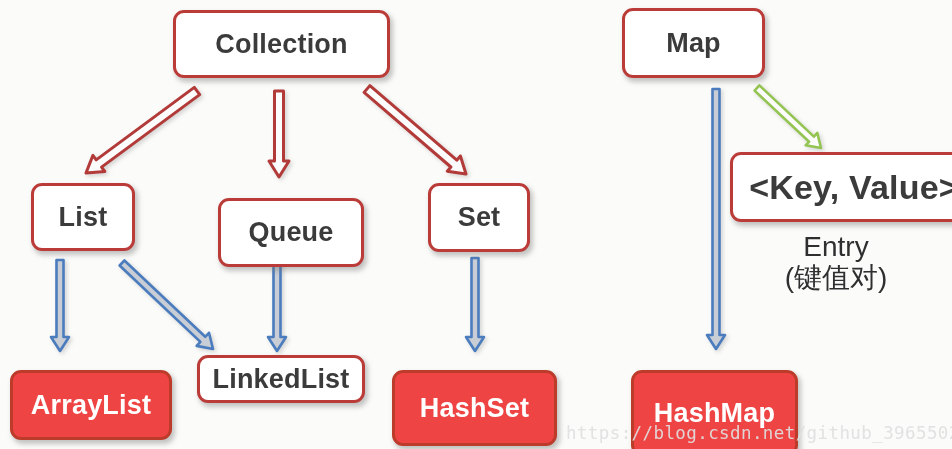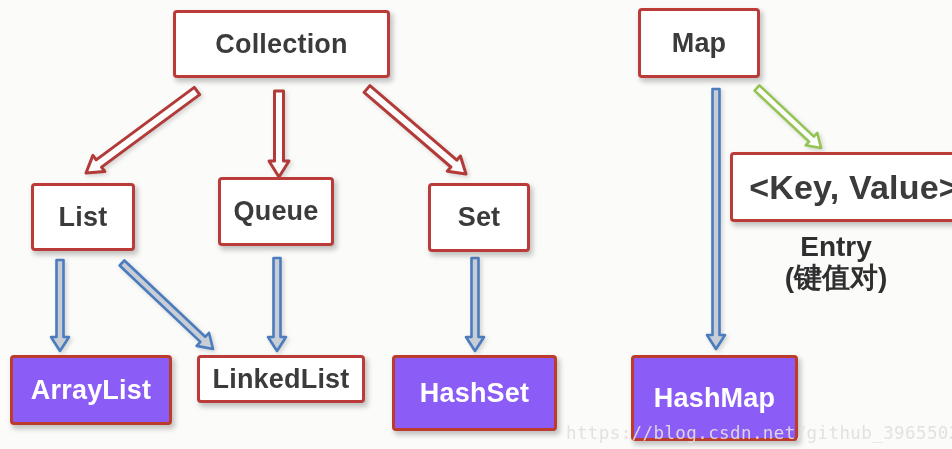--- a/index.html
+++ b/index.html
@@ -8,30 +8,30 @@
     background:#fbfbfa;
     font-family:"Liberation Sans",sans-serif;
   }
   .arrows{
     position:absolute;left:0;top:0;width:952px;height:449px;
     pointer-events:none;
     filter:drop-shadow(2px 2.5px 2px rgba(120,120,120,0.30));
   }
   .node{
     position:absolute;display:flex;align-items:center;justify-content:center;
-    background:#ffffff;border:3.5px solid #ba3b38;border-radius:4px;
+    background:#ffffff;border:3.5px solid #ba3b38;border-radius:11px;
     color:#3b3b3b;font-weight:bold;font-size:27px;letter-spacing:0.2px;
     box-shadow:2.5px 3.5px 5px rgba(110,110,110,0.40);
     box-sizing:border-box;white-space:nowrap;
   }
   .node.solid{
-    background:#8b5cf6;border-color:#bd3b2a;color:#ffffff;
+    background:#ef4444;border-color:#bd3b2a;color:#ffffff;margin-top:15px;
   }
   .annotation{
-    position:absolute;text-align:center;color:#2f2f2f;font-weight:bold;
+    position:absolute;text-align:center;color:#2f2f2f;font-weight:normal;
   }
   .annotation .l1{font-size:28px;line-height:32px;}
   .annotation .l2{font-size:28px;line-height:30px;}
   .watermark{
     position:absolute;left:566px;top:423px;z-index:6;
     font-family:"DejaVu Sans Mono",monospace;font-size:17.5px;
     color:rgba(225,224,223,0.92);letter-spacing:0.4px;white-space:nowrap;
   }
 </style>
 </head>
@@ -52,41 +52,41 @@
     </svg>
 
   <div class="node" style="left:173px;top:10px;width:217px;height:68px">
     <span>Collection</span>
   </div>
 
   <div class="node" style="left:31px;top:183px;width:104px;height:68px">
     <span>List</span>
   </div>
 
-  <div class="node" style="left:218px;top:177px;width:116px;height:69px">
+  <div class="node" style="left:218px;top:198px;width:146px;height:69px">
     <span>Queue</span>
   </div>
 
   <div class="node" style="left:428px;top:183px;width:102px;height:69px">
     <span>Set</span>
   </div>
 
   <div class="node solid" style="left:10px;top:355px;width:162px;height:70px">
     <span>ArrayList</span>
   </div>
 
   <div class="node" style="left:197px;top:355px;width:168px;height:48px">
     <span>LinkedList</span>
   </div>
 
   <div class="node solid" style="left:392px;top:355px;width:165px;height:76px">
     <span>HashSet</span>
   </div>
 
-  <div class="node" style="left:638px;top:8px;width:122px;height:70px">
+  <div class="node" style="left:622px;top:8px;width:143px;height:70px">
     <span>Map</span>
   </div>
 
   <div class="node" style="left:730px;top:152px;width:248px;height:70px;font-size:34px">
     <span>&lt;Key, Value&gt;</span>
   </div>
 
   <div class="node solid" style="left:631px;top:355px;width:167px;height:86px">
     <span>HashMap</span>
   </div>

